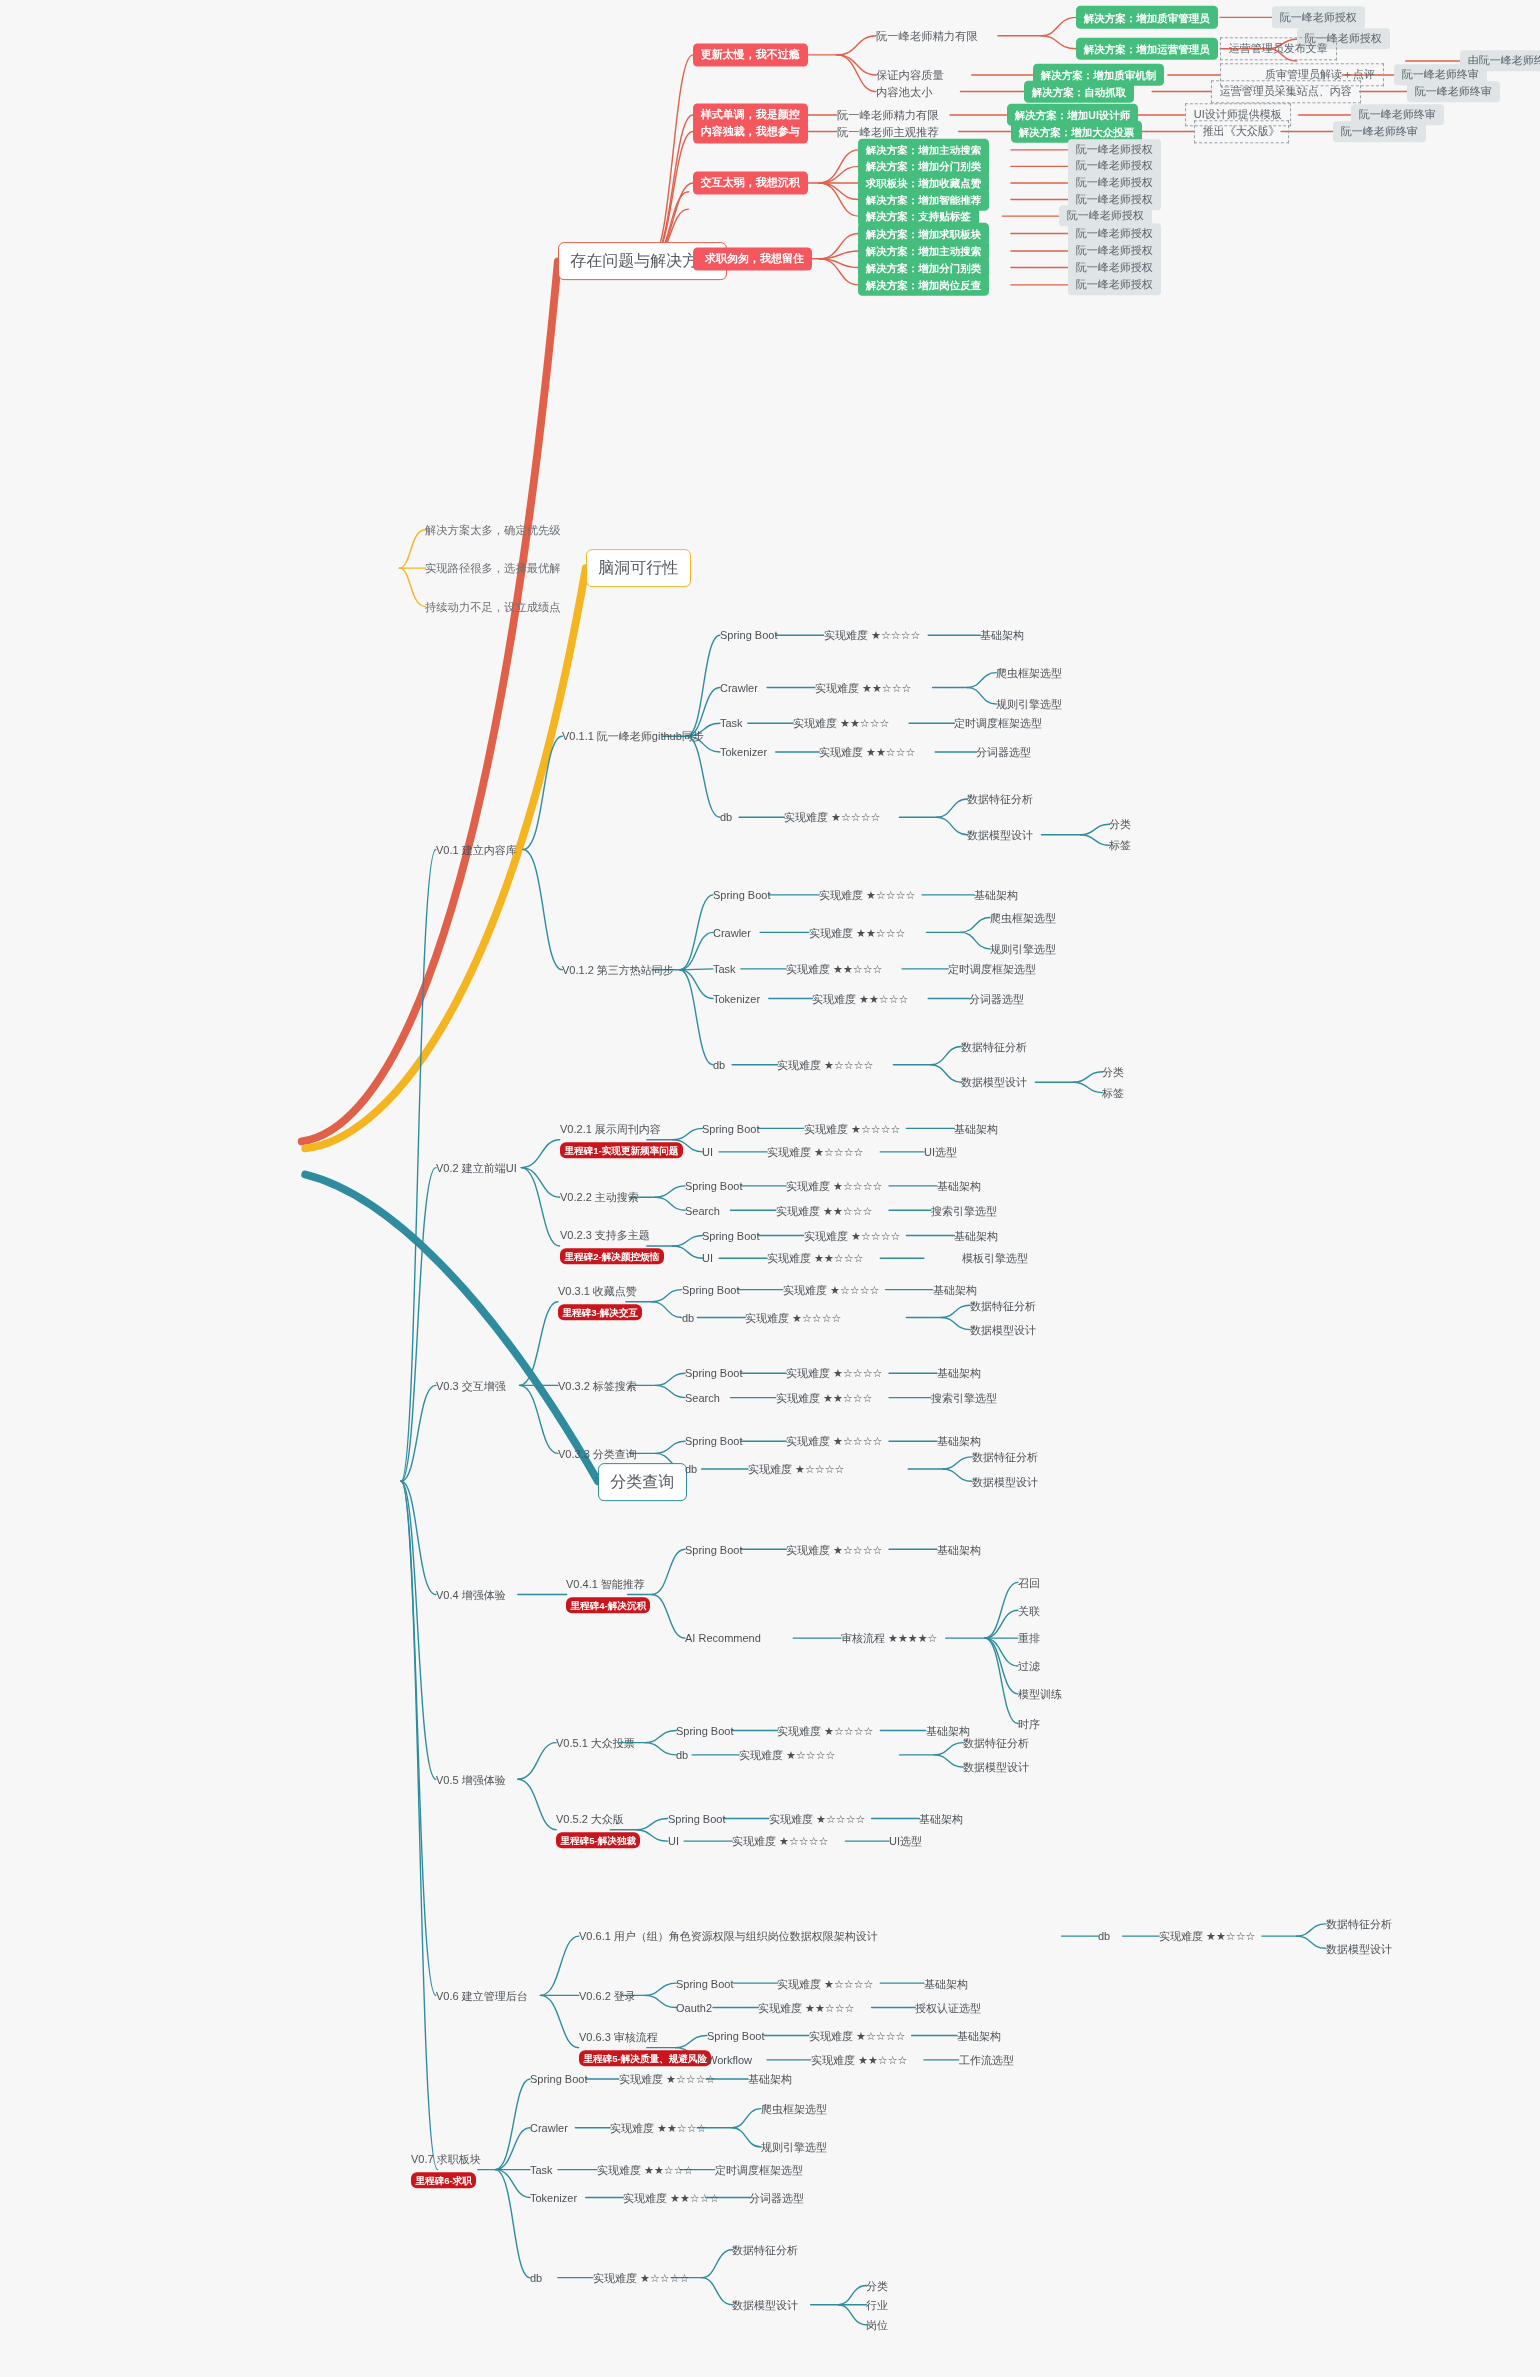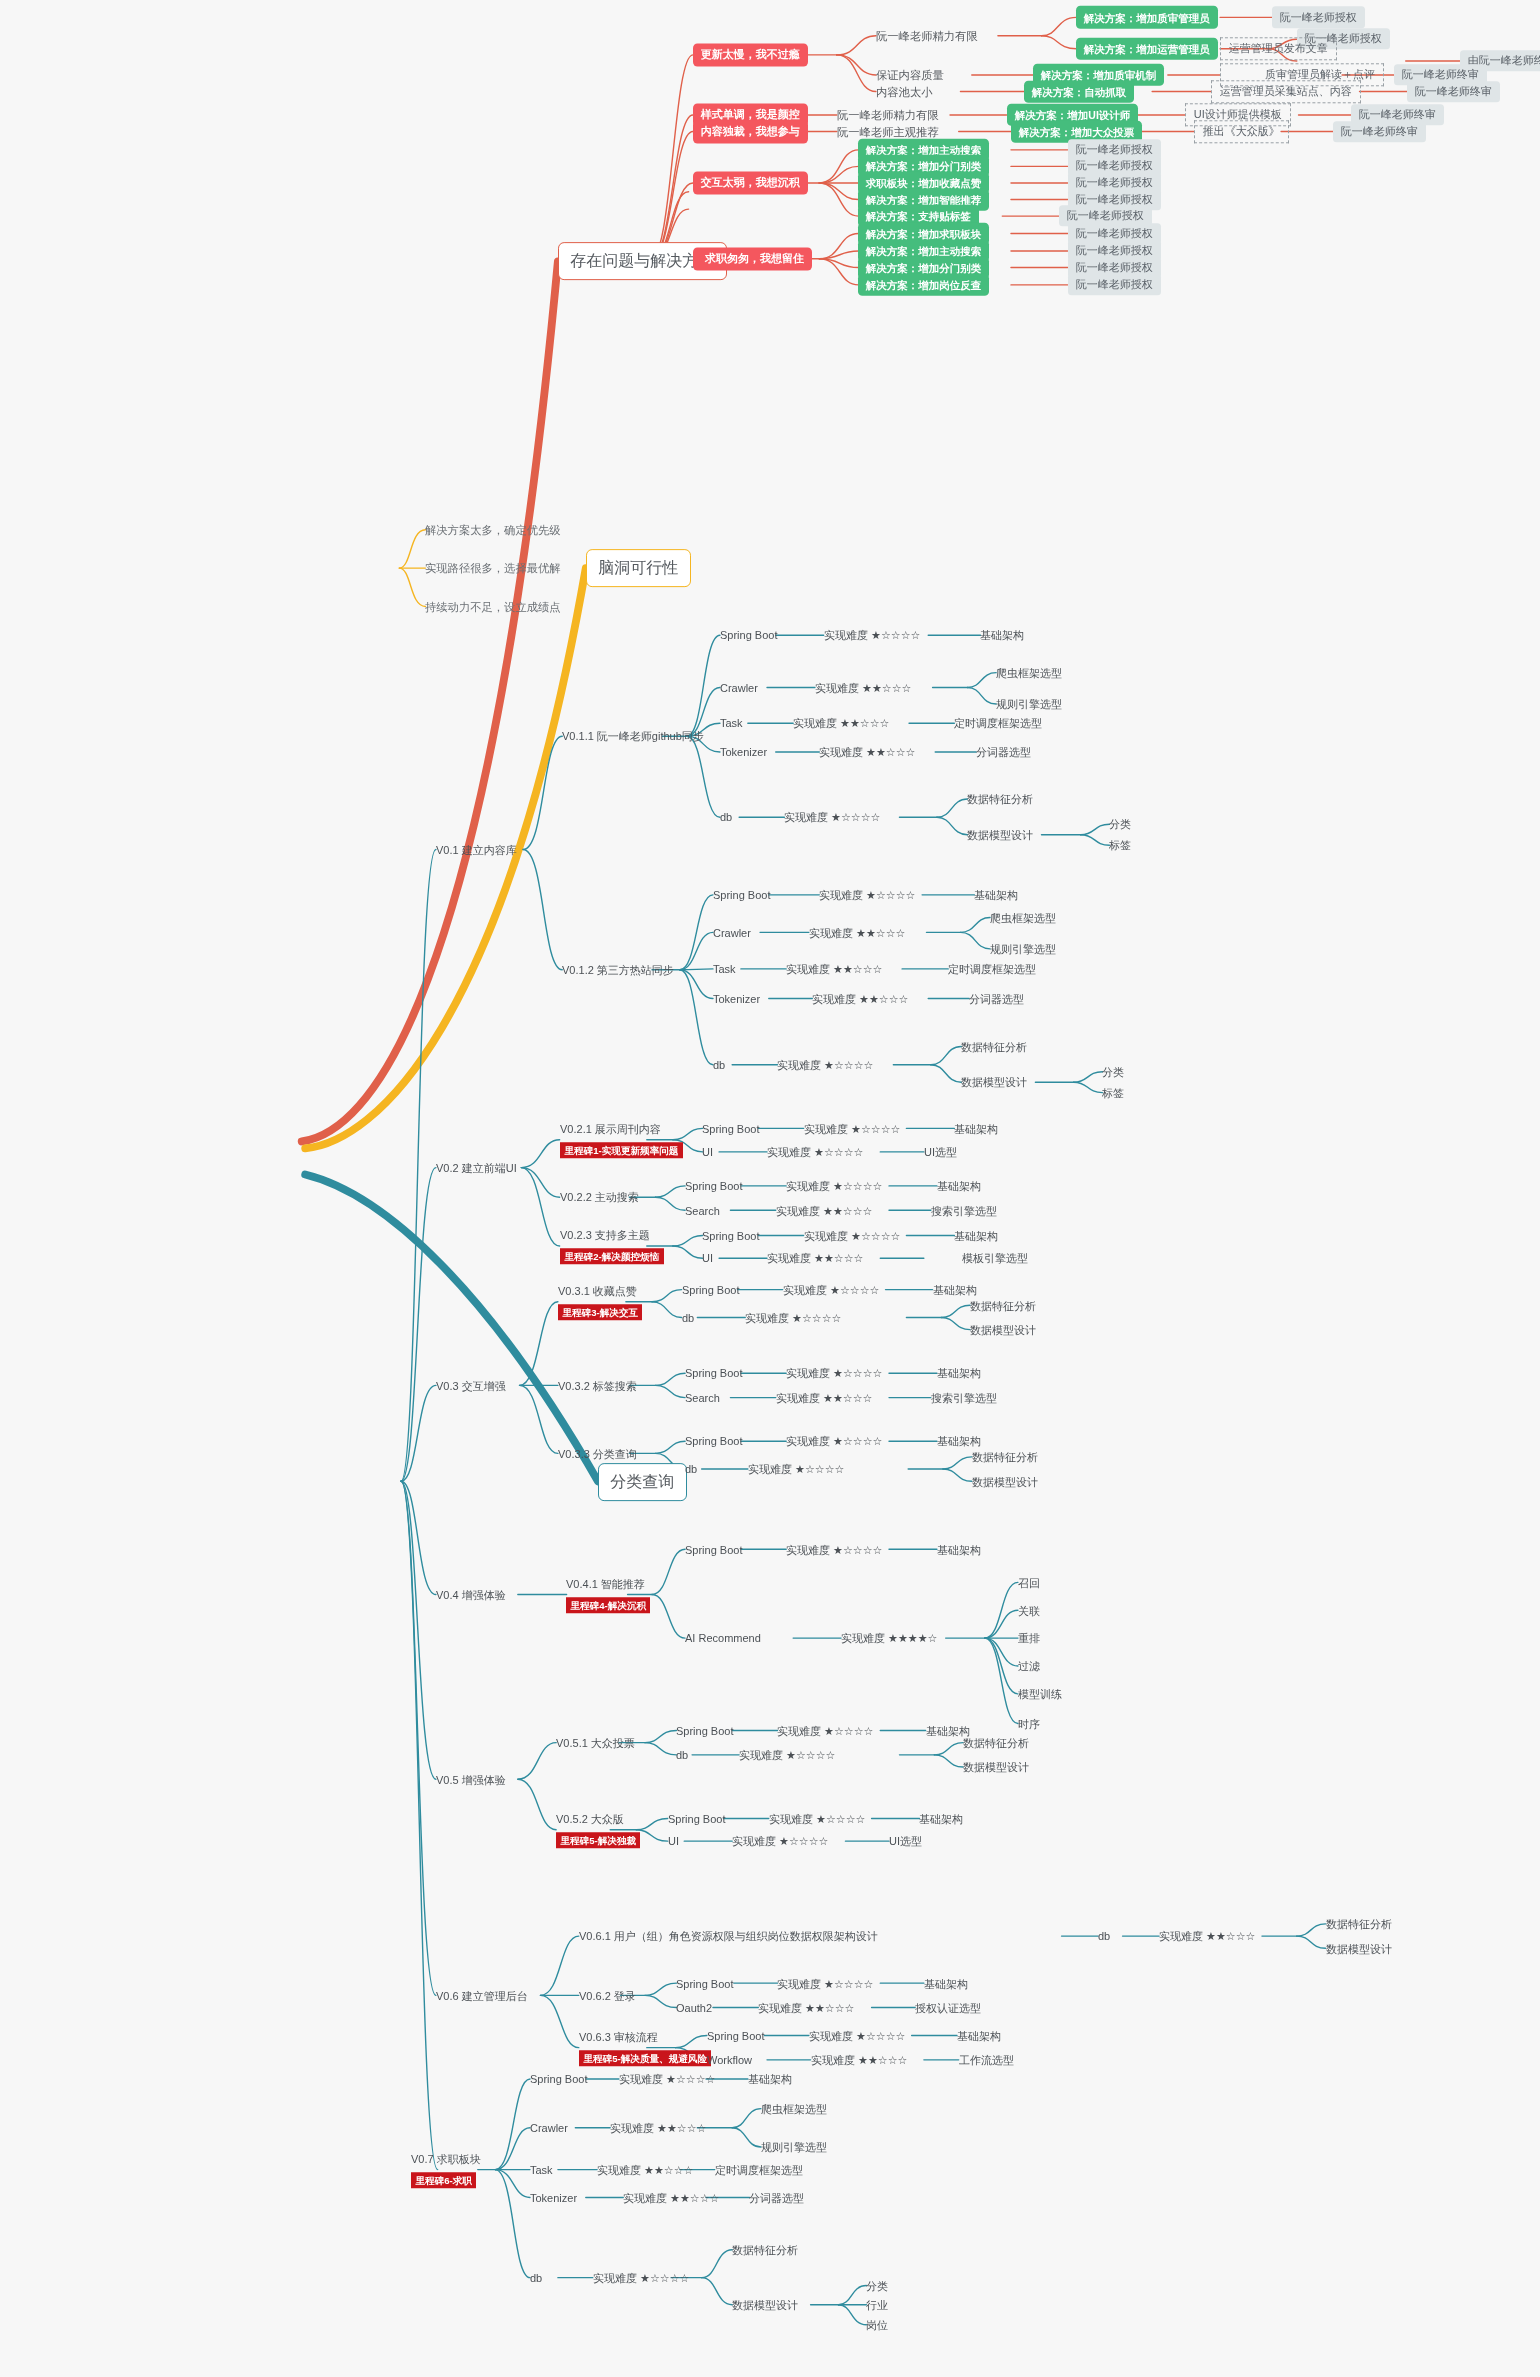--- a/index.html
+++ b/index.html
@@ -97,21 +97,21 @@
     color: #4b5055;
     font-size: 11px;
   }
   
   .n-milestone {
     background: #C9151B;
     color: #ffffff;
     font-size: 9.6px;
     font-weight: bold;
     padding: 2.6px 4.4px;
-    border-radius: 0;
+    border-radius: 6px;
   }
   .stack {
     position: absolute;
     transform: translateY(-50%);
     white-space: nowrap;
   }
   .stack .lbl { color: #4b5055; font-size: 11px; display:block; margin-bottom: 3.5px; }
 </style>
 </head>
 <body>
@@ -562,21 +562,21 @@
 
 <div class="node n-tech" style="left:436px; top:1595px;">V0.4 增强体验</div>
 <div class="stack" style="left:566px; top:1595px;">
   <span class="lbl">V0.4.1 智能推荐</span>
   <span class="n-milestone">里程碑4-解决沉积</span>
 </div>
 <div class="node n-tech" style="left:685px; top:1550px;">Spring Boot</div>
 <div class="node n-tech" style="left:786px; top:1550px;">实现难度 ★☆☆☆☆</div>
 <div class="node n-tech" style="left:937px; top:1550px;">基础架构</div>
 <div class="node n-tech" style="left:685px; top:1638px;">AI Recommend</div>
-<div class="node n-tech" style="left:841px; top:1638px;">实现难度 ★★★★☆</div>
+<div class="node n-tech" style="left:841px; top:1638px;">审核流程 ★★★★☆</div>
 <div class="node n-tech" style="left:1018px; top:1583px;">召回</div>
 <div class="node n-tech" style="left:1018px; top:1611px;">关联</div>
 <div class="node n-tech" style="left:1018px; top:1638px;">重排</div>
 <div class="node n-tech" style="left:1018px; top:1666px;">过滤</div>
 <div class="node n-tech" style="left:1018px; top:1694px;">模型训练</div>
 <div class="node n-tech" style="left:1018px; top:1724px;">时序</div>
 
 <div class="node n-tech" style="left:436px; top:1780px;">V0.5 增强体验</div>
 <div class="node n-tech" style="left:556px; top:1743px;">V0.5.1 大众投票</div>
 <div class="node n-tech" style="left:676px; top:1731px;">Spring Boot</div>

